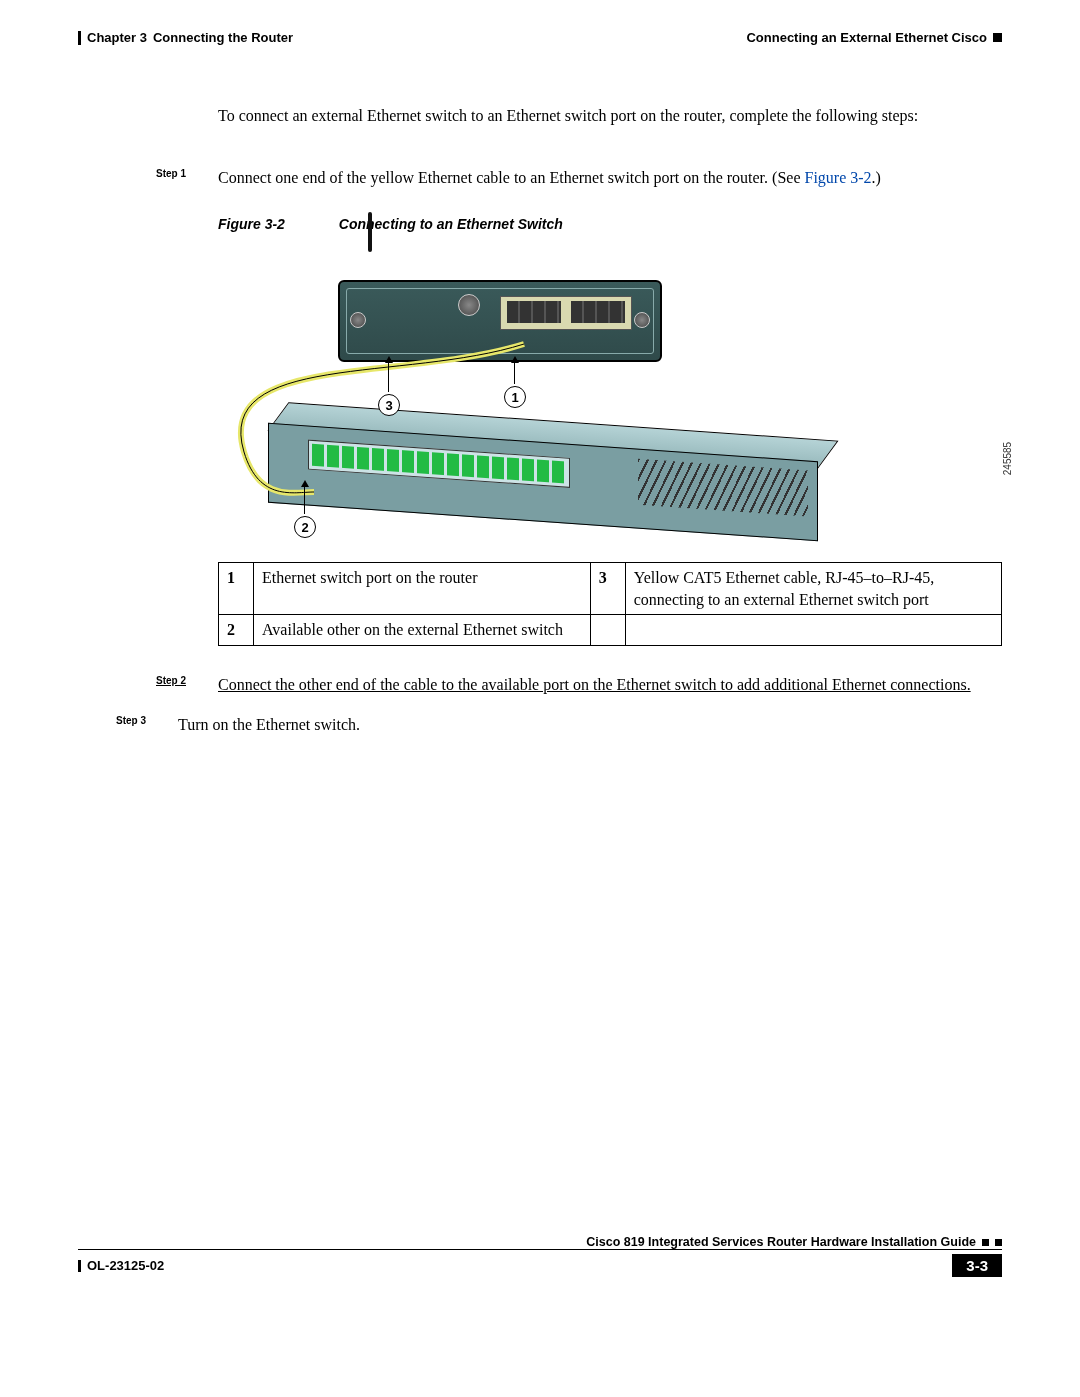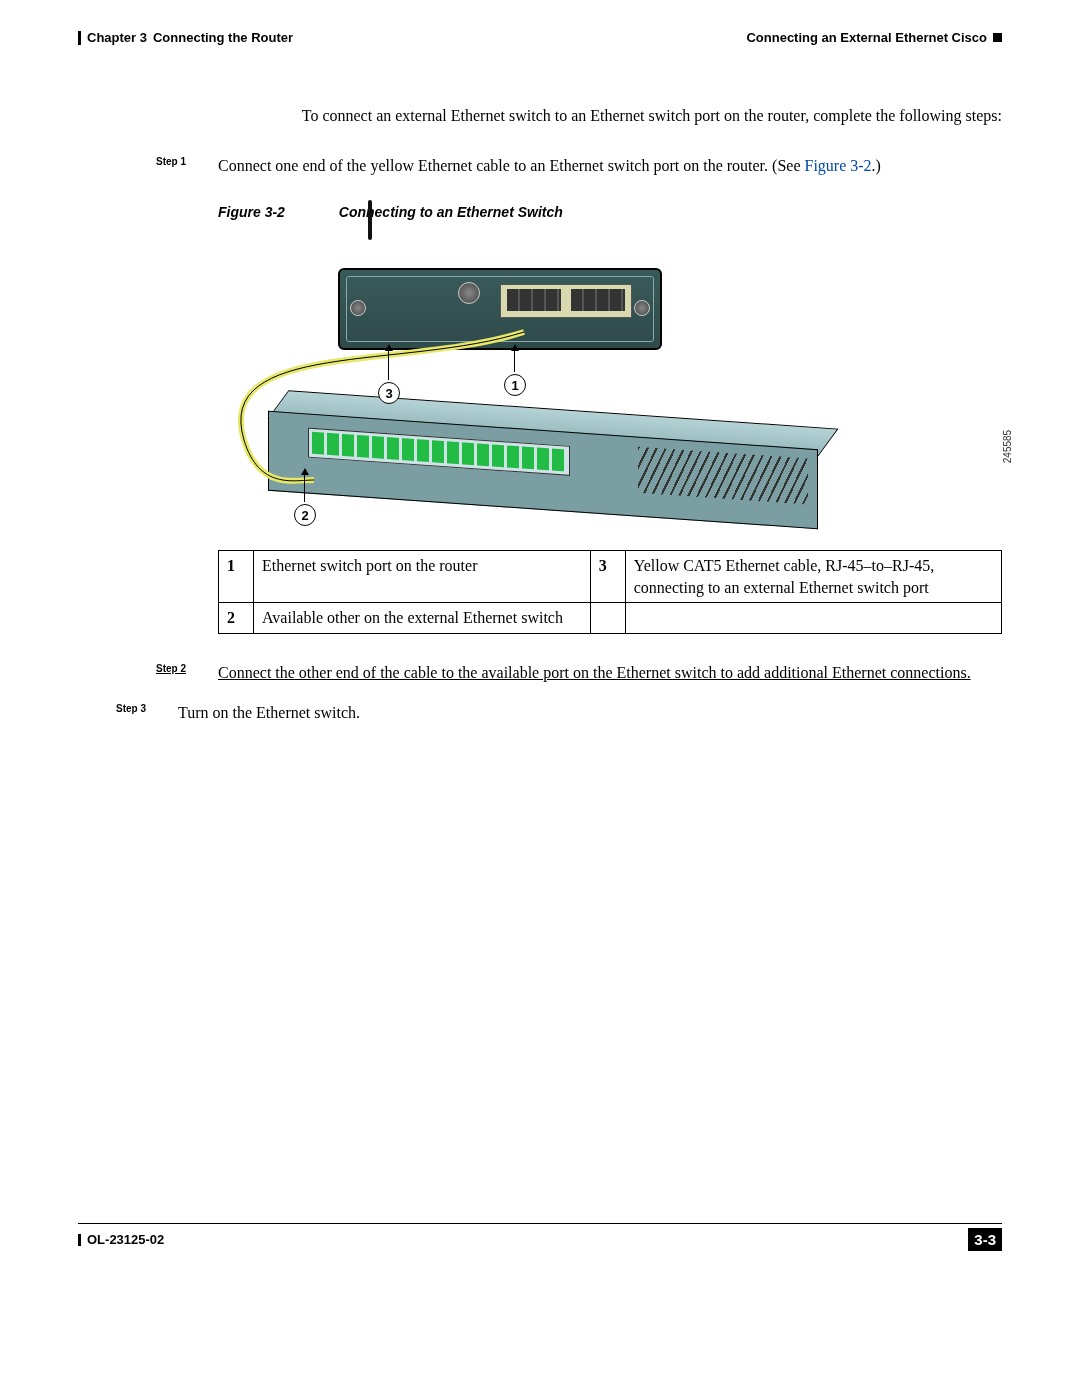--- a/index.html
+++ b/index.html
@@ -44,23 +44,22 @@
   }
   .sq {
     width: 9px;
     height: 9px;
     background: #000;
   }
   .content {
     margin-left: 140px;
   }
   .intro {
-    margin-bottom: 28px;
+    margin-bottom: 40px;
     line-height: 1.35;
-    text-align: right;
   }
   .step-row {
     display: flex;
     margin-bottom: 18px;
     line-height: 1.35;
   }
   .step-label {
     font-family: Arial, Helvetica, sans-serif;
     font-size: 10px;
     font-weight: bold;
@@ -250,21 +249,21 @@
     font-family: Arial, Helvetica, sans-serif;
     font-size: 13px;
     font-weight: bold;
   }
   .page-num {
     background: #000;
     color: #fff;
     font-family: Arial, Helvetica, sans-serif;
     font-weight: bold;
     font-size: 15px;
-    padding: 3px 6px;
+    padding: 3px 14px;
   }
   .sq-sm {
     width: 7px;
     height: 7px;
     background: #000;
   }
 </style>
 </head>
 <body>
 
@@ -352,20 +351,25 @@
   <div class="step-label">Step 2</div>
   <div class="step-text">Connect the other end of the cable to the available port on the Ethernet switch to add additional Ethernet connections.</div>
 </div>
 
 <div class="step-row" style="margin-left:38px;">
   <div class="step-label">Step 3</div>
   <div class="step-text">Turn on the Ethernet switch.</div>
 </div>
 
 <div class="footer">
+  <div class="footer-top">
+    <span>Cisco 819 Integrated Services Router Hardware Installation Guide</span>
+    <span class="sq-sm"></span>
+    <span class="sq-sm"></span>
+  </div>
   <hr class="footer-rule">
   <div class="footer-bottom">
     <div class="footer-left">
       <span class="bar-v" style="height:12px"></span>
       <span>OL-23125-02</span>
     </div>
     <div class="page-num">3-3</div>
   </div>
 </div>
 

